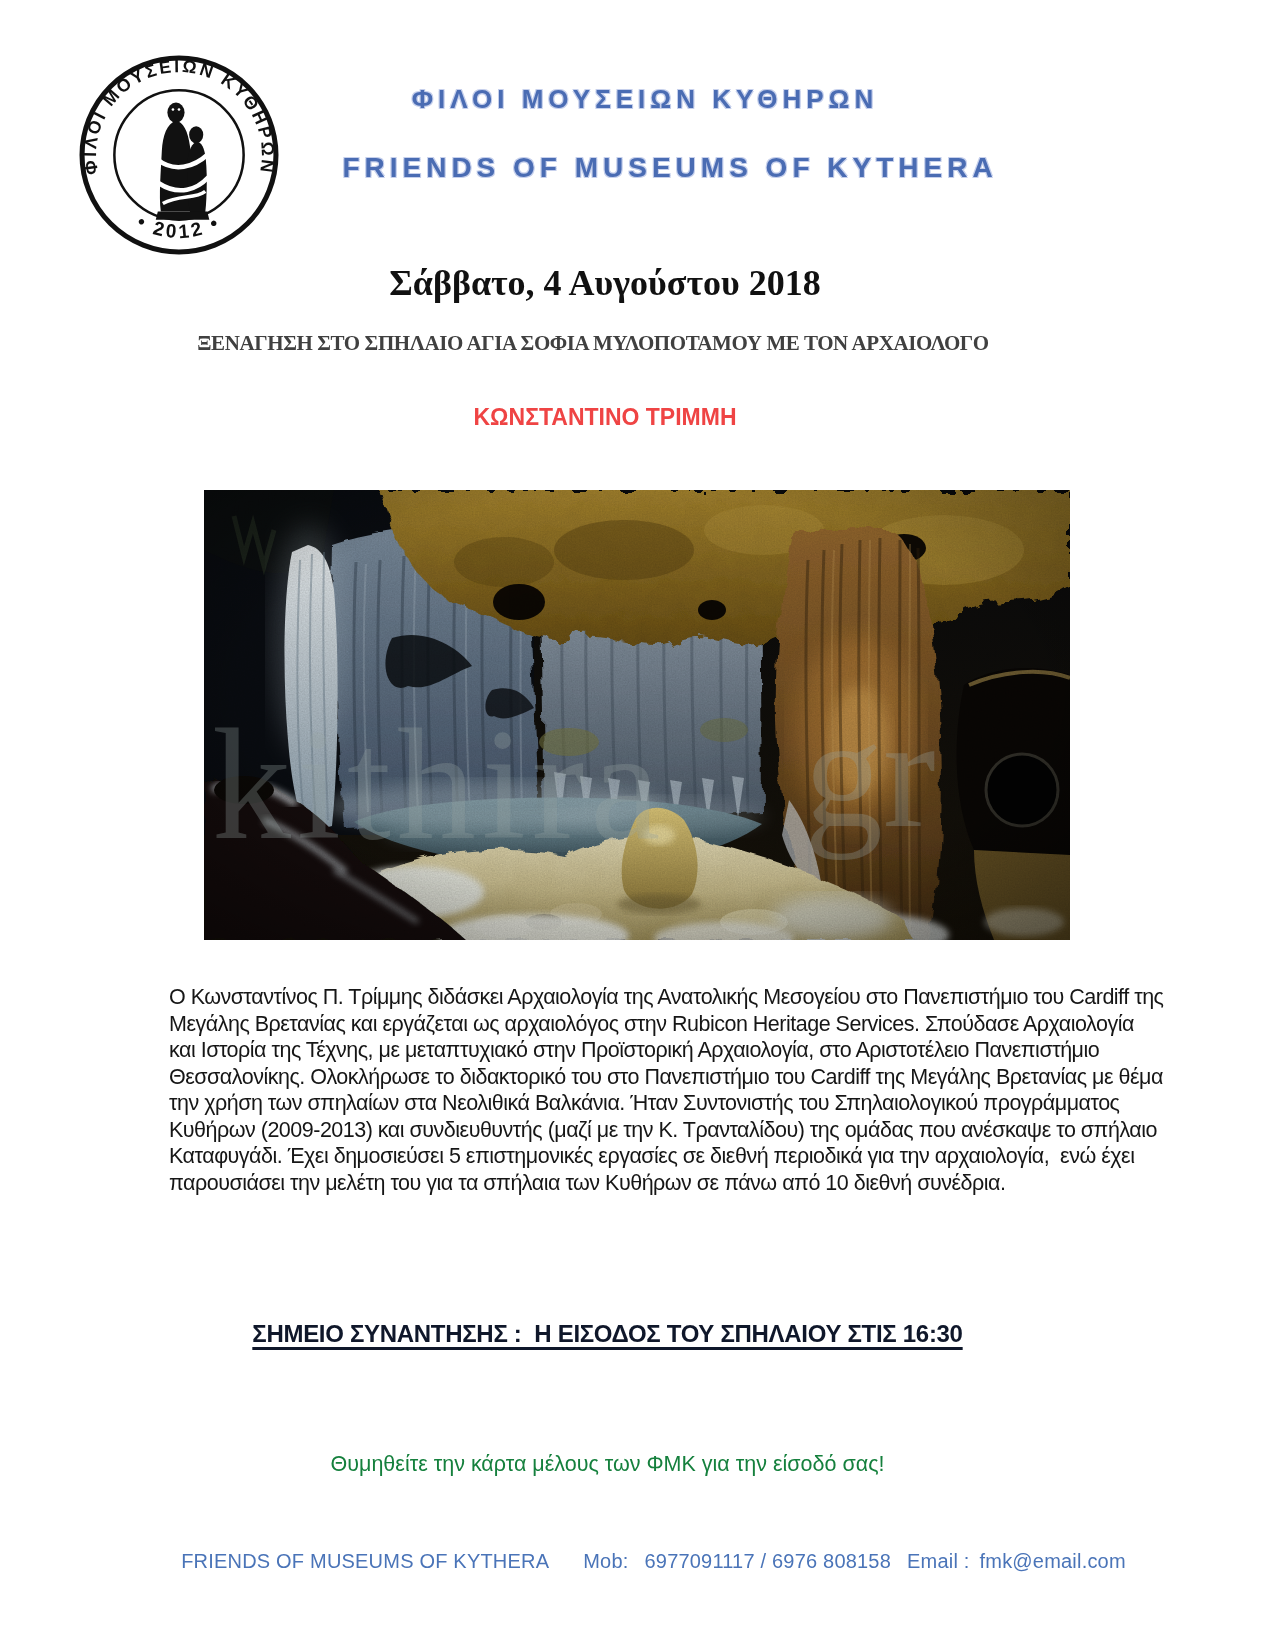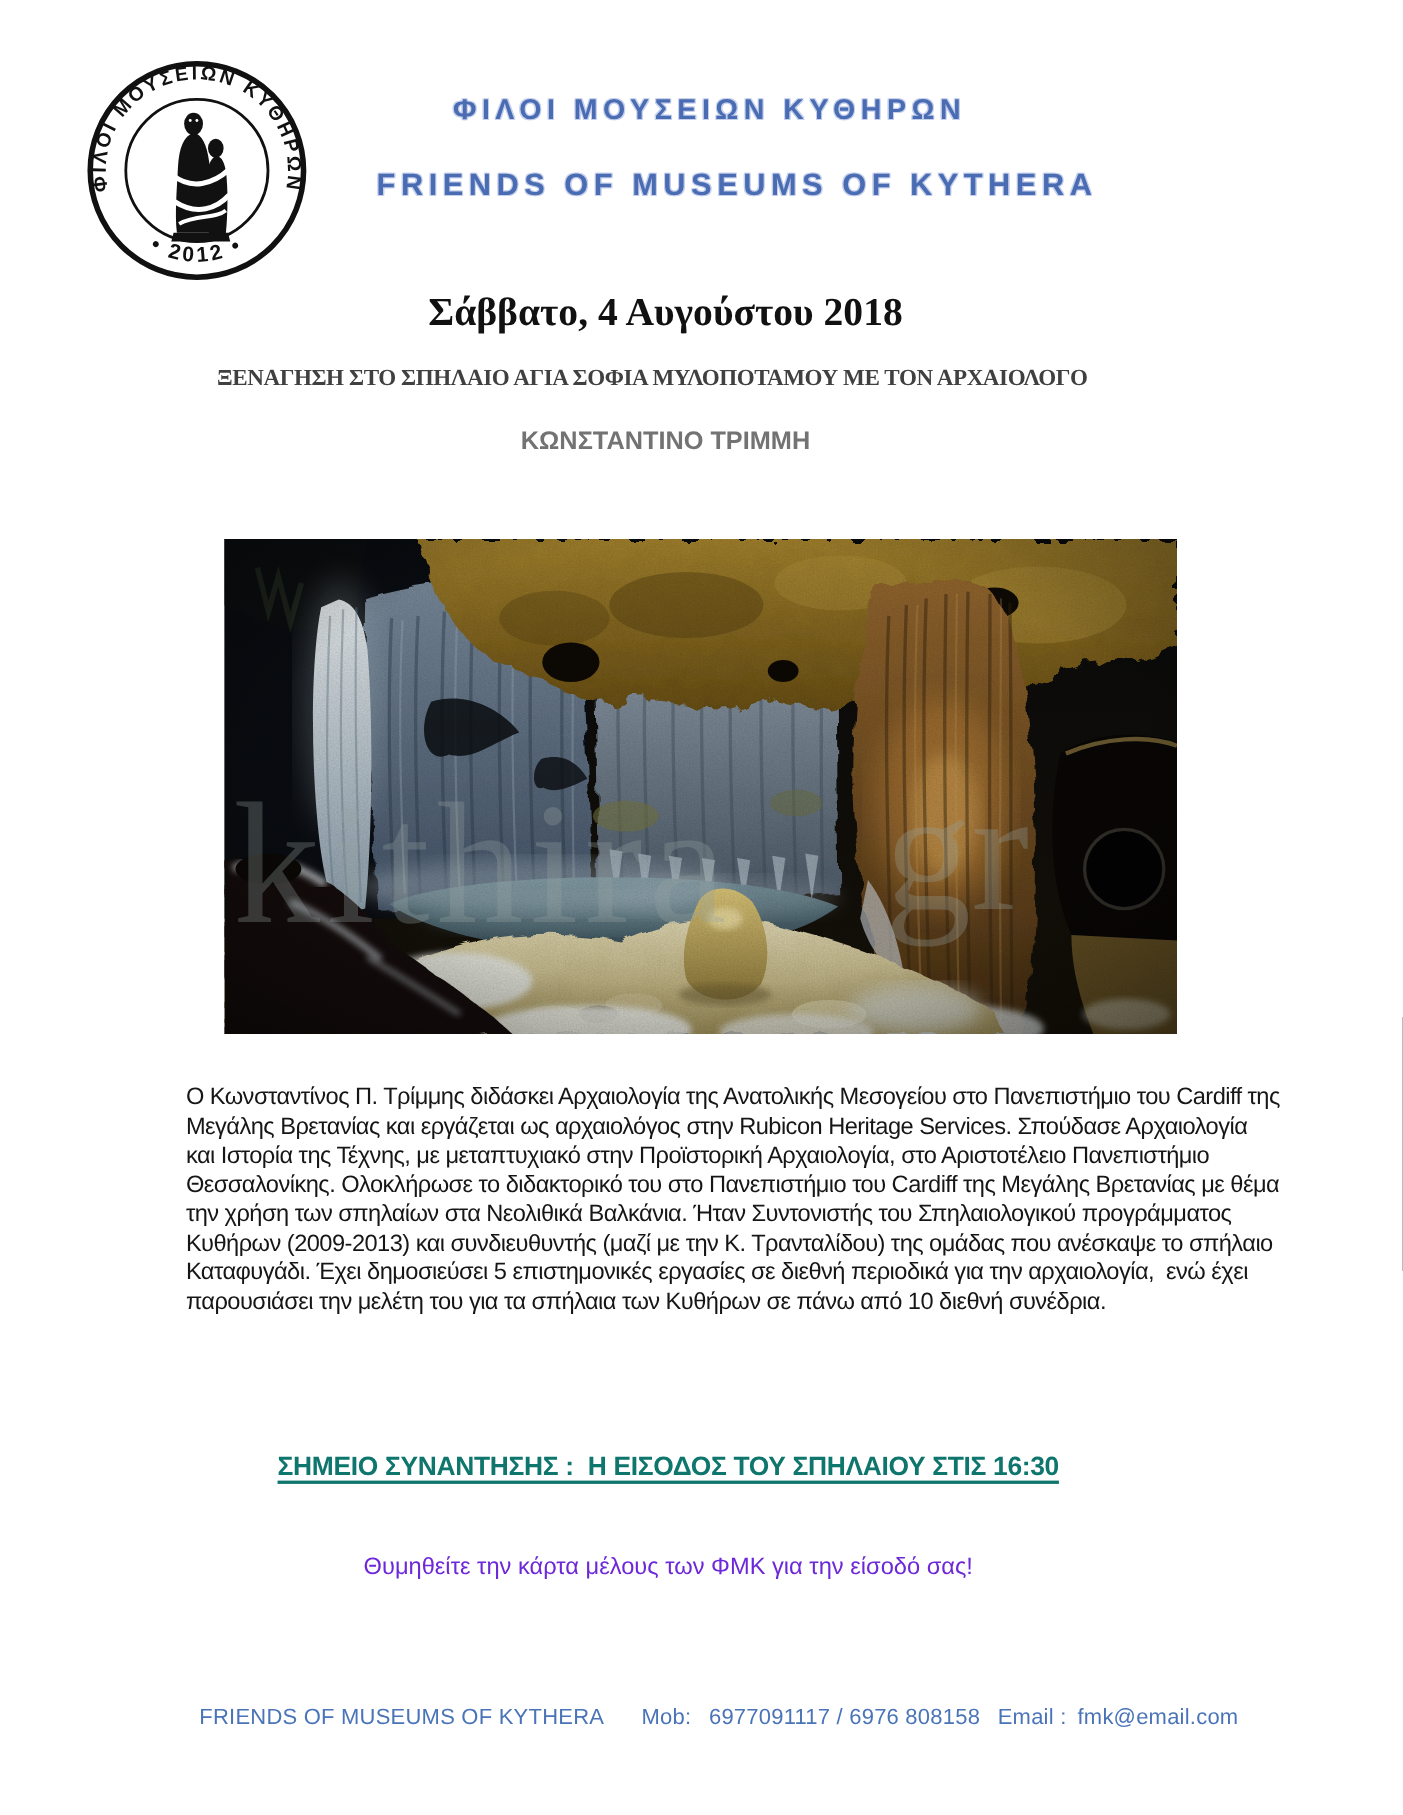--- a/index.html
+++ b/index.html
@@ -15,35 +15,35 @@
     font-size:26px; font-weight:bold; letter-spacing:5px; color:#4a6cb3;
     text-shadow:1px 1px 0 #c6d0ec, -1px -1px 0 #c6d0ec, 1px -1px 0 #c6d0ec, -1px 1px 0 #c6d0ec;}
   .hdr-en{left:300px; top:152px; width:740px; text-align:center;
     font-size:28px; font-weight:bold; letter-spacing:5px; color:#4a6cb3;
     text-shadow:1px 1px 0 #c6d0ec, -1px -1px 0 #c6d0ec, 1px -1px 0 #c6d0ec, -1px 1px 0 #c6d0ec;}
   
   .title{left:0; top:262px; width:1210px; text-align:center;
     font-size:36px; font-weight:bold; color:#111;font-family:Liberation Serif, serif;}
   .subtitle{left:0; top:331px; width:1186px; text-align:center;
     font-size:21px; font-weight:bold; letter-spacing:-0.4px; color:#404040;font-family:Liberation Serif, serif;}
-  .speaker{left:0; top:387px; width:1210px; text-align:center;
-    font-size:23px; font-weight:bold; color:#737373;}
+  .speaker{left:0; top:404px; width:1210px; text-align:center;
+    font-size:23px; font-weight:bold; color:#ef4444;}
   
   .photo{left:204px; top:490px; width:866px; height:450px; display:block;}
   
   .bio{left:145px; top:984px; width:995px;
     font-size:21.5px; line-height:26.5px; letter-spacing:-0.5px;
     white-space:pre-wrap; color:#161616;margin-left:24px;}
   
   .meeting{left:0; top:1320px; width:1215px; text-align:center;
     font-size:24px; font-weight:bold; letter-spacing:-0.3px; white-space:pre-wrap;
     text-decoration:underline; text-decoration-thickness:2.5px; text-underline-offset:5px;
-    color:#0f766e;}
-  
-  .reminder{left:0; top:1412px; width:1215px; text-align:center; font-size:21.5px; color:#6d28d9;}
+    color:#0f172a;}
+  
+  .reminder{left:0; top:1452px; width:1215px; text-align:center; font-size:21.5px; color:#15803d;}
   
   .footer{left:16px; top:1550px; width:1275px; text-align:center; font-size:20px;
     color:#4a74b8; letter-spacing:0.2px;}
   .footer .gap-lg{display:inline-block; width:34px;}
   .footer .gap-md{display:inline-block; width:16px;}
   .footer .gap-sm{display:inline-block; width:10px;}
 </style>
 </head>
 <body>
 

